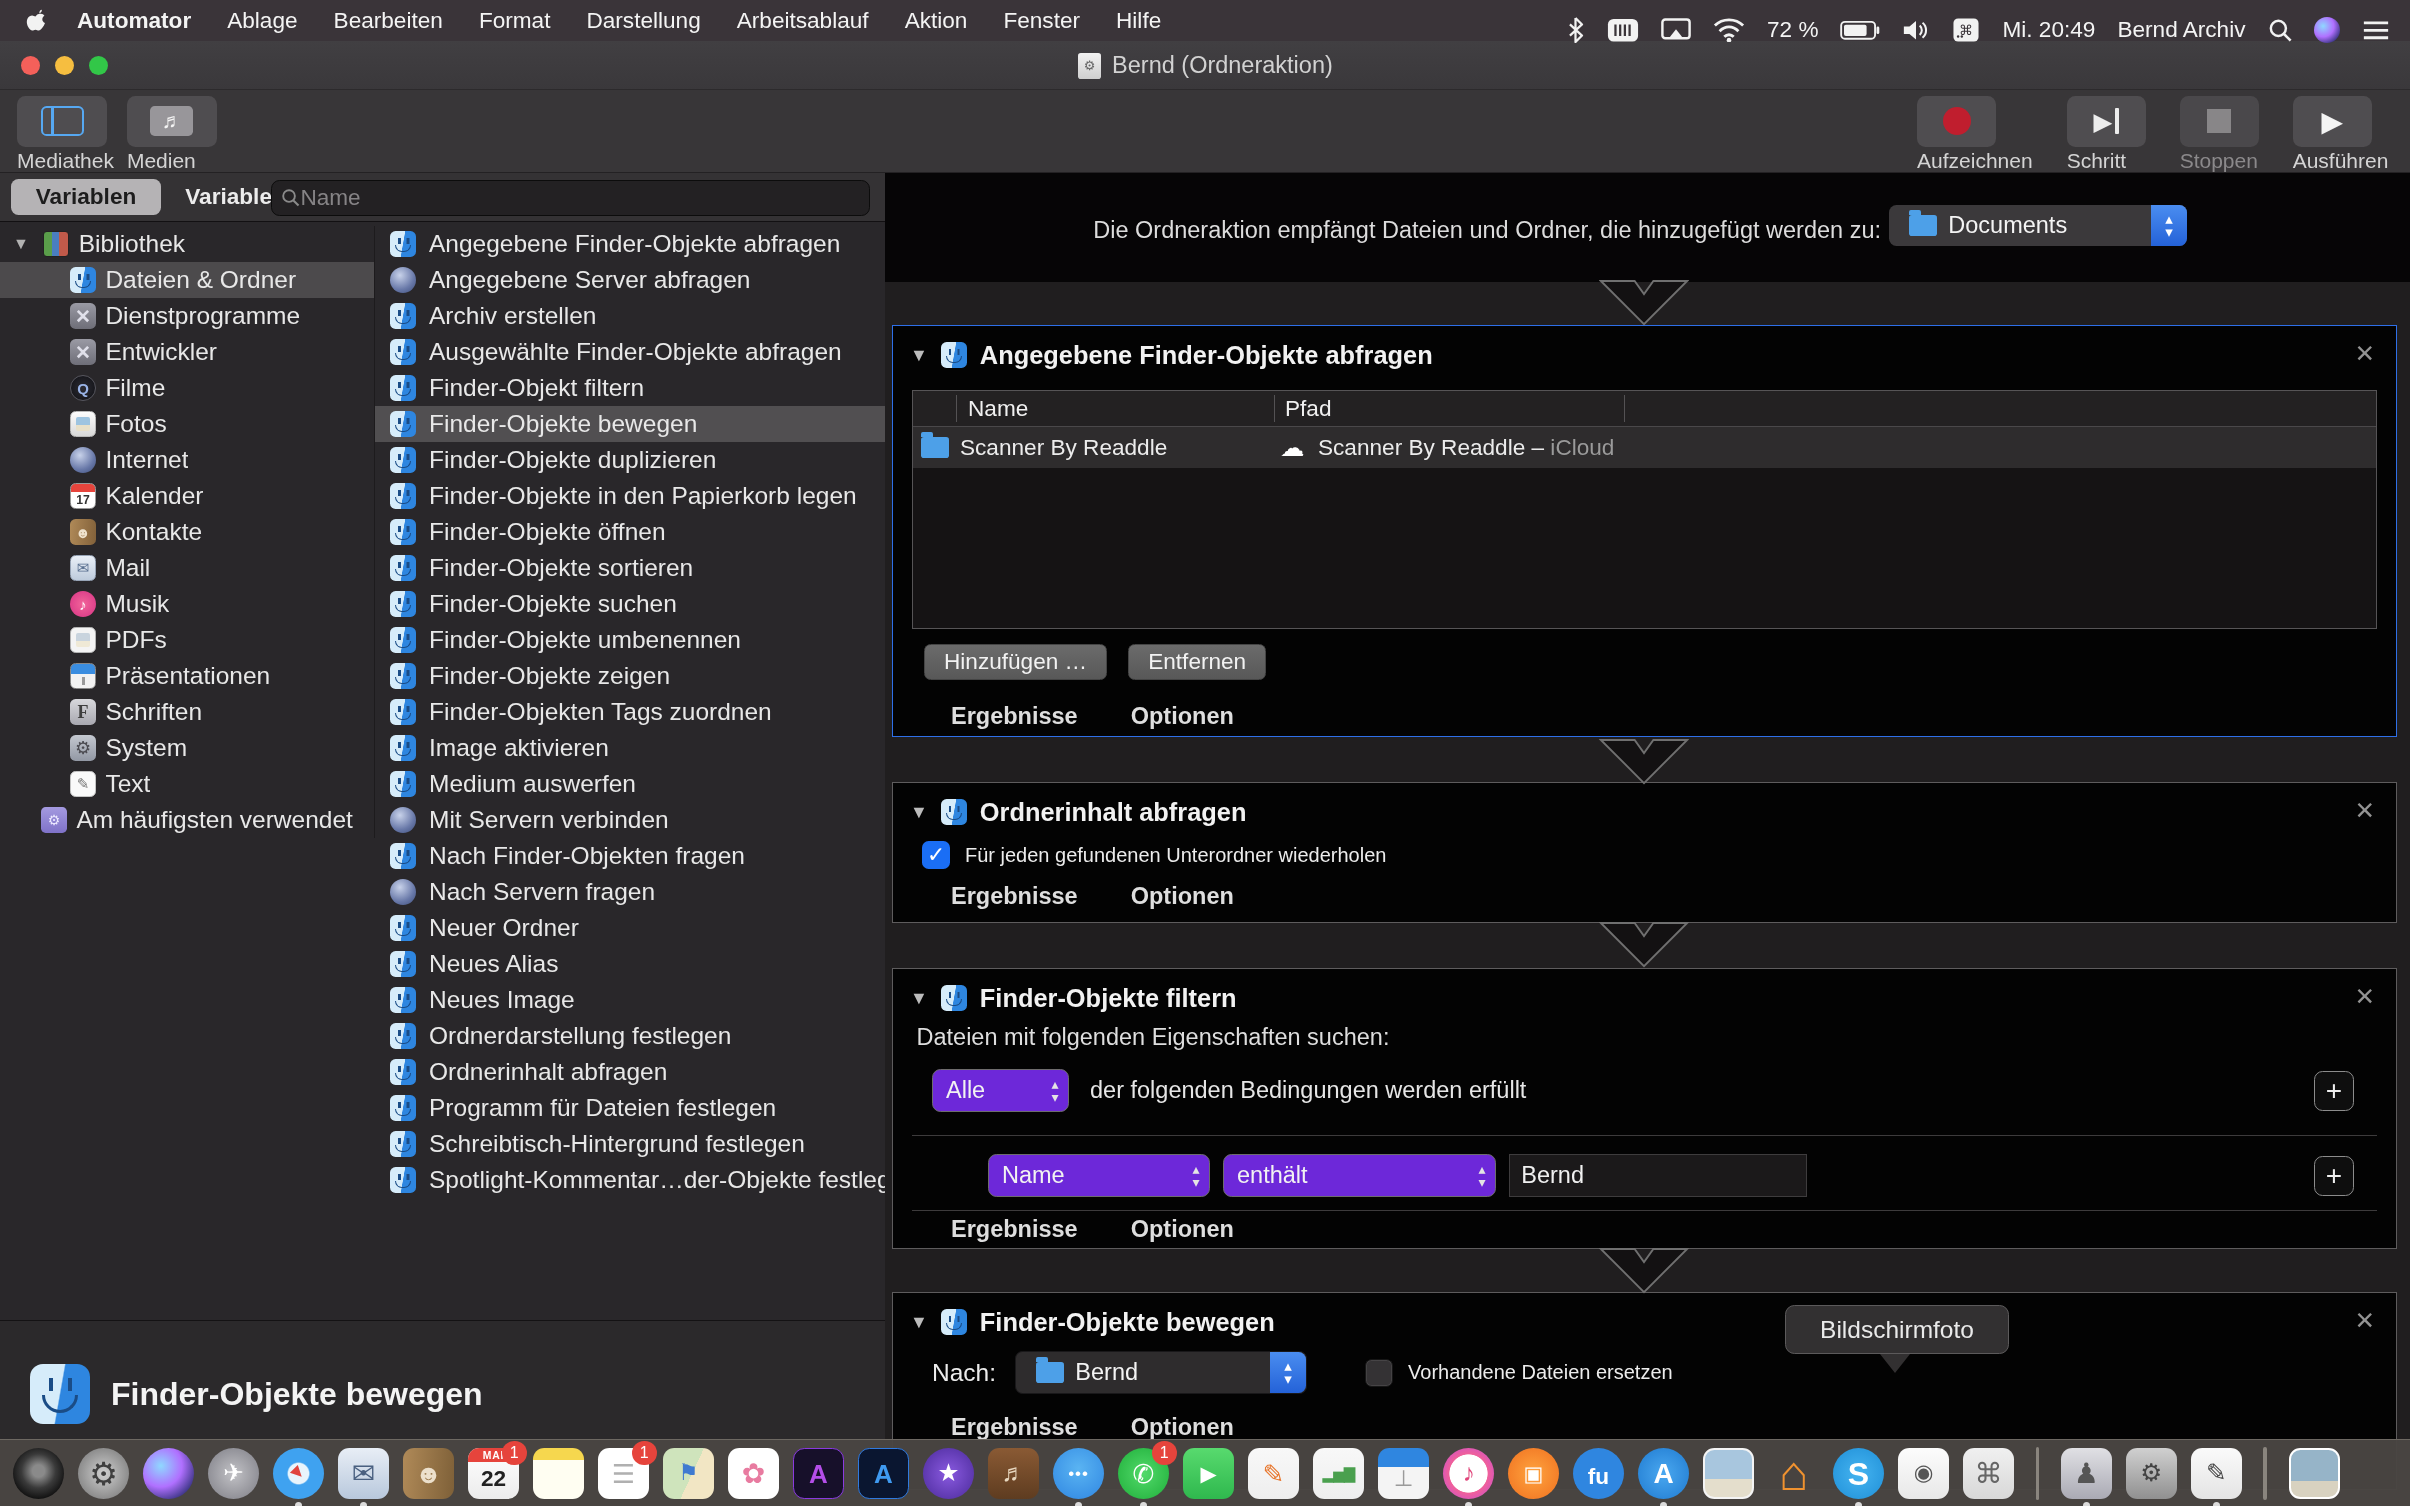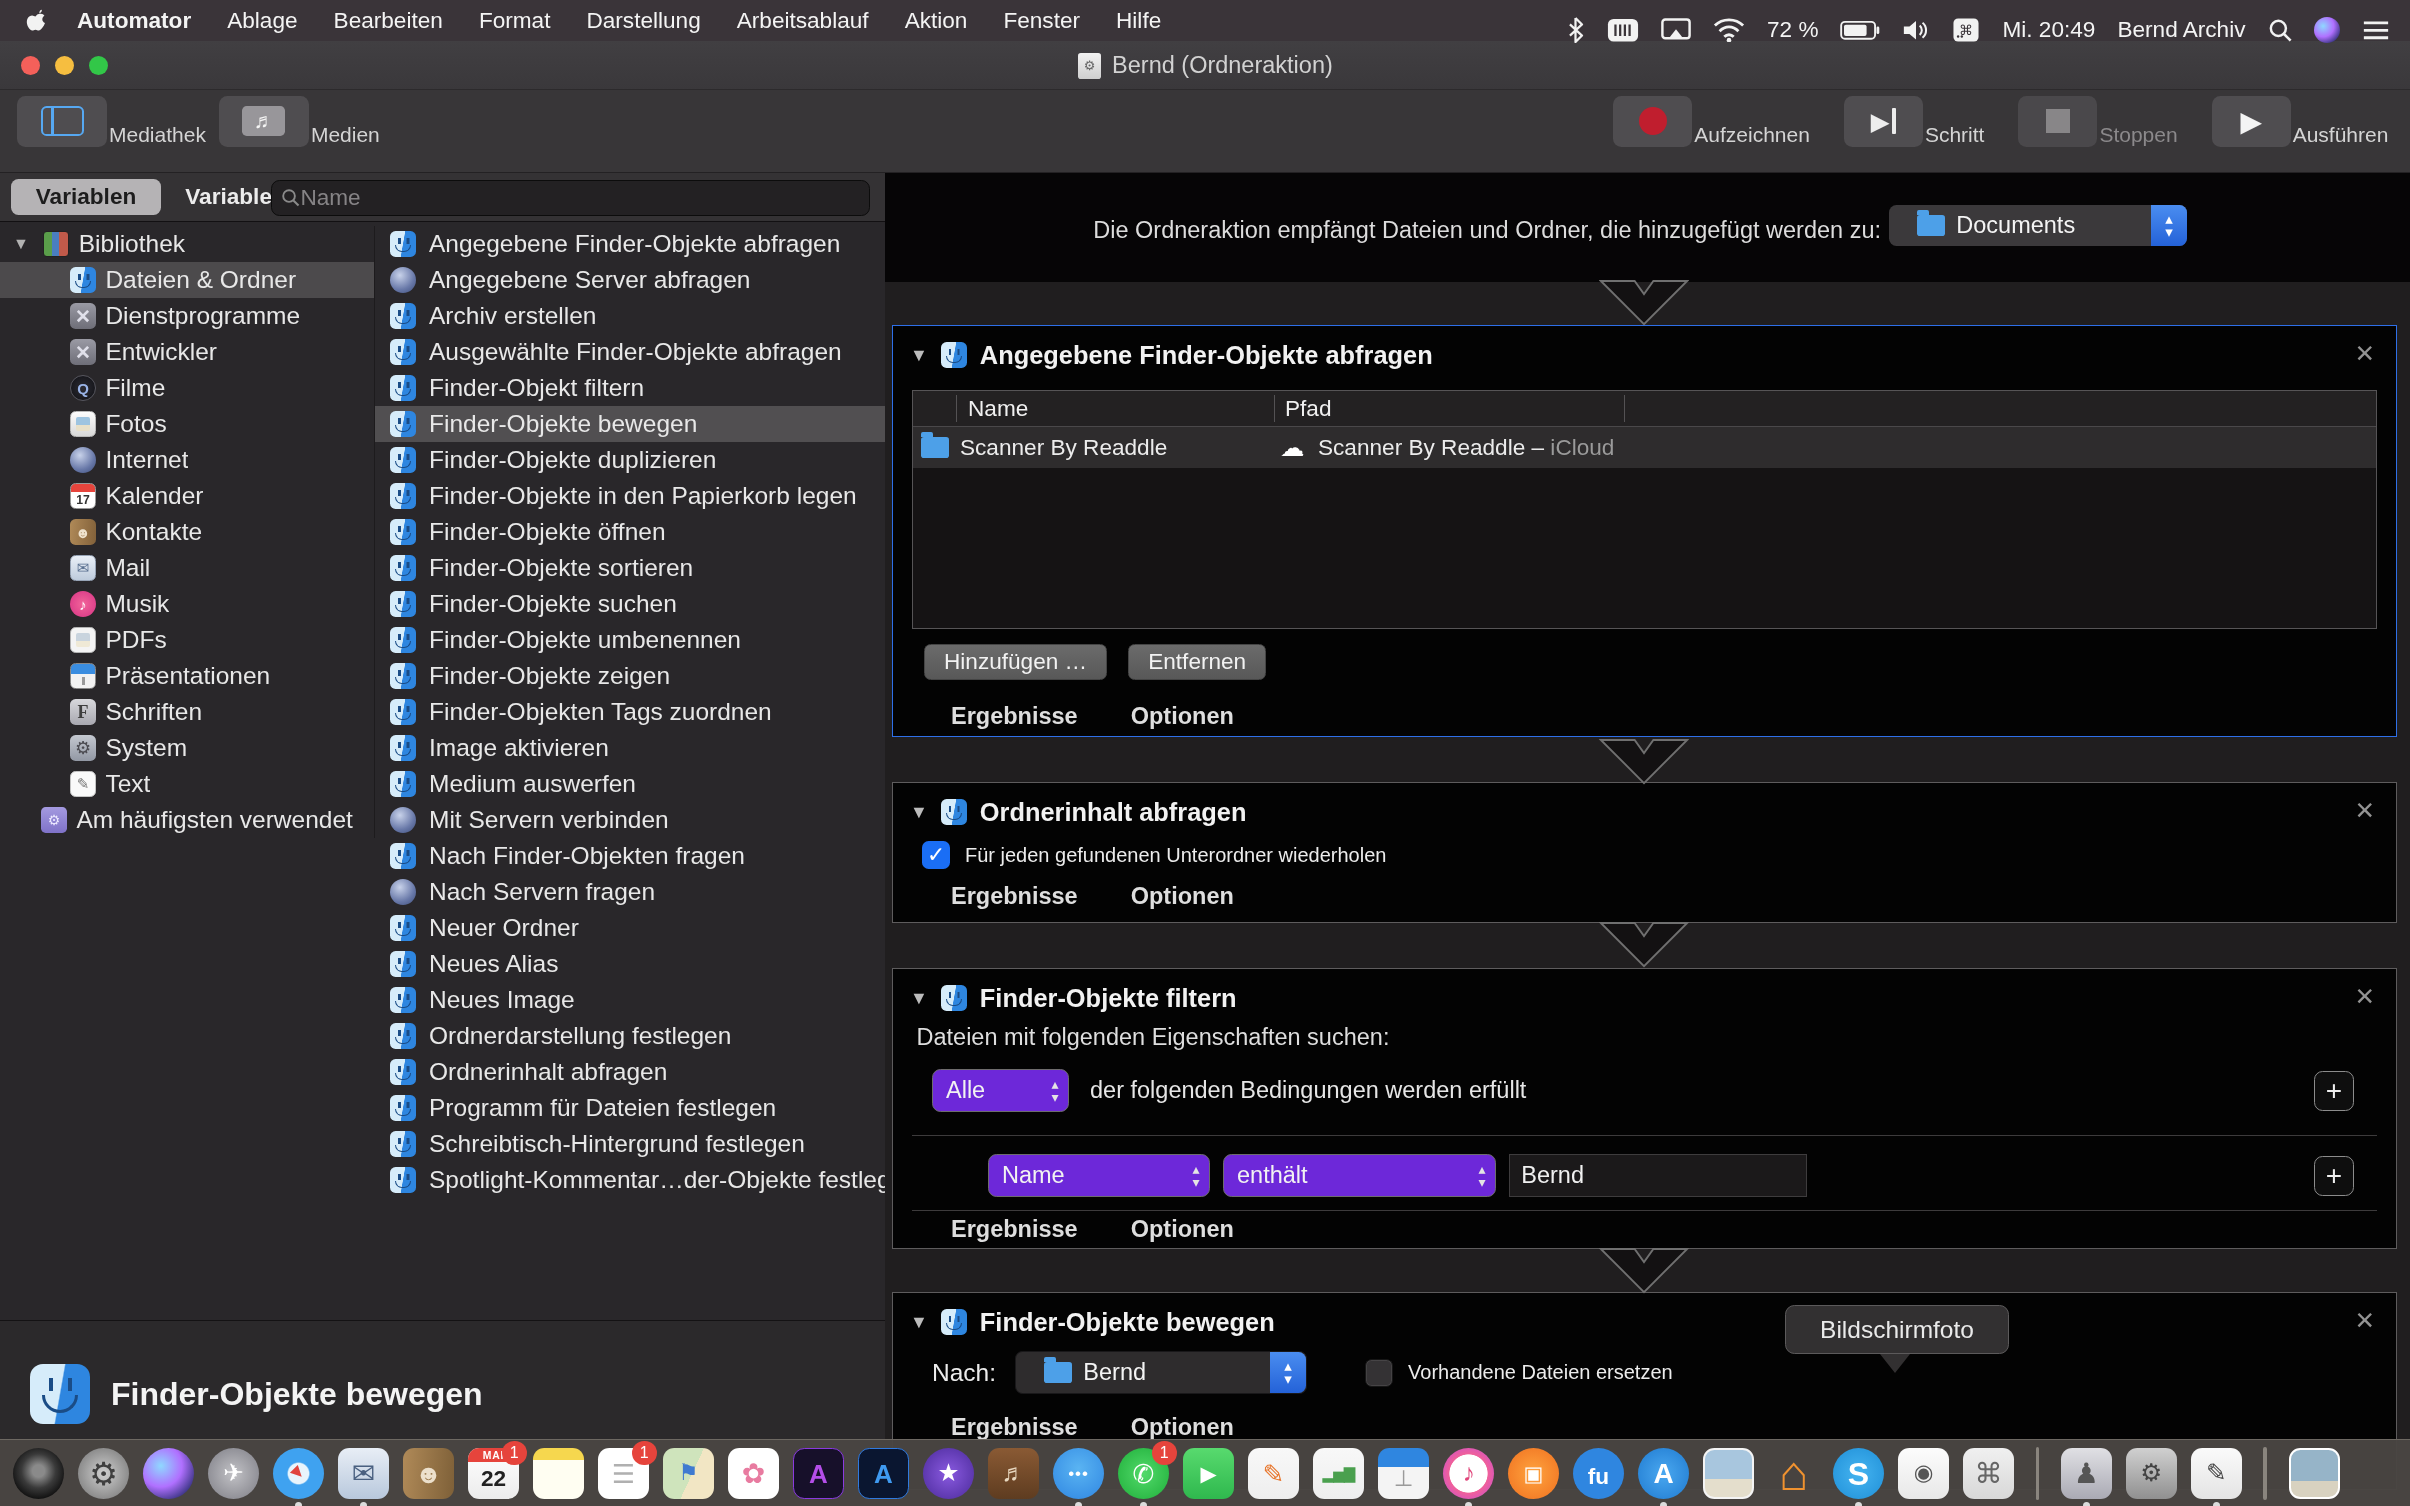--- a/index.html
+++ b/index.html
@@ -28,21 +28,21 @@
   .light.red{background:#f4605a;} .light.yellow{background:#f6be40;} .light.green{background:#32c748;}
   .win-title { position:absolute; left:0; right:0; top:0; height:49px; display:flex;
                align-items:center; justify-content:center; gap:11.3px; font-size:23.5px; color:#d2d2d2; }
   .doc-icon { width:22.6px; height:26px; background:linear-gradient(#f2f2f2,#cfcfcf);
               border-radius:2.8px; display:flex; align-items:center; justify-content:center;
               color:#666; font-size:13px; }
   .toolbar { position:absolute; left:0; top:90px; width:2411px; height:83px;
              background:#383638; border-bottom:0.9px solid #232123; display:flex; align-items:flex-start; }
   .tool-group-left { display:flex; gap:13px; padding:5.6px 0 0 17px; }
   .tool-group-right { margin-left:auto; display:flex; gap:34px; padding:5.6px 22.6px 0 0; }
-  .tool-btn-wrap { display:flex; flex-direction:row; align-items:flex-end; gap:2px; }
+  .tool-btn-wrap { display:flex; flex-direction:column; align-items:flex-start; gap:2px; }
   .tool-btn { width:90px; height:51px; background:#4f4d50; border-radius:8.5px;
               display:flex; align-items:center; justify-content:center; }
   .tool-group-right .tool-btn { width:79px; }
   .tool-label { font-size:21px; color:#d4d4d4; }
   .tool-btn-wrap.disabled .tool-label { color:#8b898b; }
   .tool-btn-wrap.disabled .tool-btn { opacity:.8; }
   .tool-icon { display:flex; align-items:center; justify-content:center; }
   .tool-icon[data-icon="sidebar-icon"]{ width:43px; height:30px; border:2.8px solid #56a8f2; border-radius:5.6px; position:relative; }
   .tool-icon[data-icon="sidebar-icon"]::after{ content:""; position:absolute; left:8.5px; top:-0.9px; bottom:-0.9px; width:2.8px; background:#56a8f2; }
   .tool-icon[data-icon="media-note-icon"]{ width:43px; height:30px; background:#98969a; border-radius:4.7px; }
@@ -124,21 +124,21 @@
   .detail .big-finder { position:absolute; left:30px; top:43px; width:60px; height:60px; border-radius:13px; }
   .detail .big-finder::before{ width:4.7px; height:13px; top:24%; left:31%; box-shadow:19px 0 0 #1a4c86; }
   .detail .big-finder::after{ border-width:3.8px; border-radius:0 0 24.5px 24.5px; }
   .detail-title { position:absolute; left:111px; top:55px; font-size:32px; font-weight:bold; color:#f4f4f4; }
 
   
   .rp-top { position:absolute; left:885px; top:173px; width:1525px; height:109px; background:#060506; }
   .canvas { position:absolute; left:885px; top:282px; width:1525px; height:1224px; background:#201e1f; }
   .input-bar-label { position:absolute; top:217px; right:530px; font-size:23.5px; color:#dcdcdc; }
   .dd { position:absolute; height:41px; background:#3b393b; border-radius:7.5px; display:flex;
-        align-items:center; gap:11.3px; padding-left:28px; font-size:23.5px; color:#f4f4f4; }
+        align-items:center; gap:11.3px; padding-left:20px; font-size:23.5px; color:#f4f4f4; }
   .dd-docs { left:1889px; top:205px; width:298px; }
   .mini-folder { width:28px; height:21px; background:#4da0e8; border-radius:2.8px; position:relative; flex:none; }
   .mini-folder::before{ content:""; position:absolute; top:-4.7px; left:0; width:12.2px; height:4.7px;
         background:#4da0e8; border-radius:1.9px 1.9px 0 0; }
   .dd-label { flex:1; white-space:nowrap; overflow:hidden; }
   .dd-cap { width:36px; height:100%; margin-left:auto; border-radius:0 7.5px 7.5px 0;
             background:linear-gradient(#4a8df0,#2462d8); display:flex; flex-direction:column;
             align-items:center; justify-content:center; color:#fff; flex:none; }
   .dd-cap i { font-style:normal; font-size:15px; line-height:12.2px; }
 

